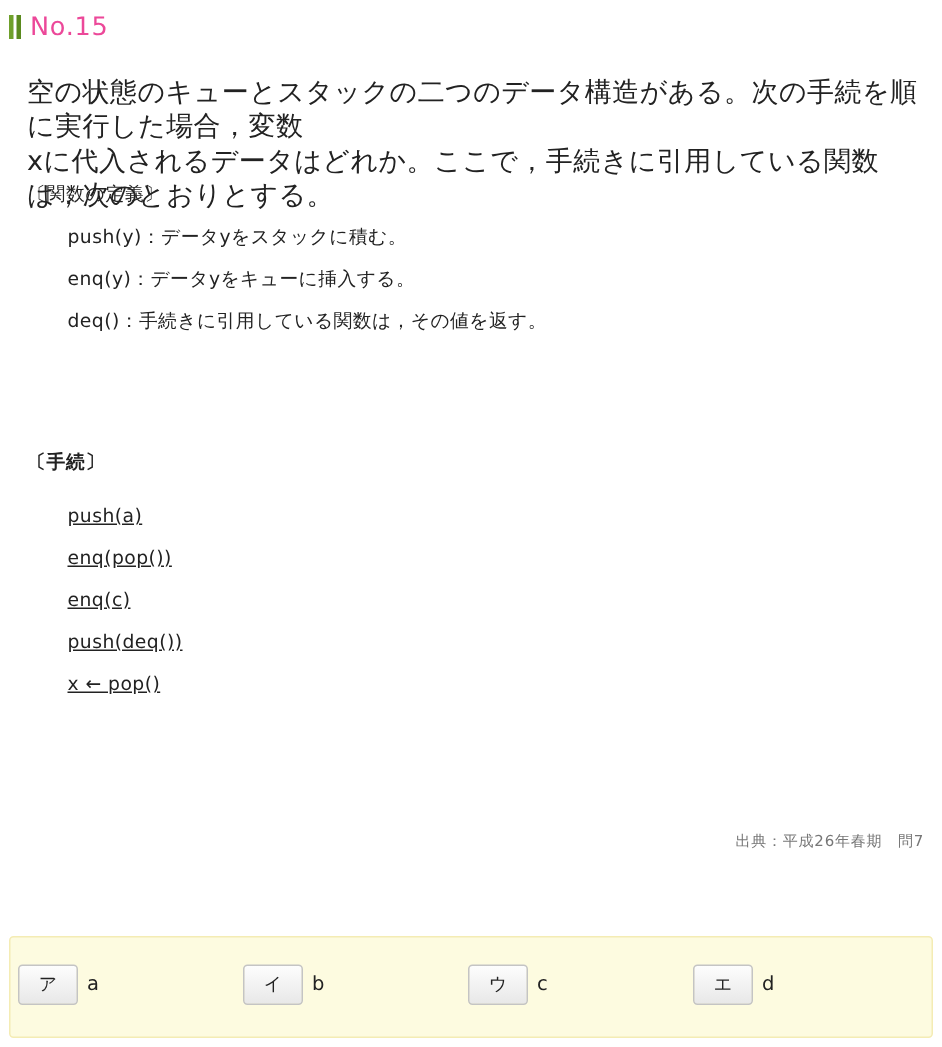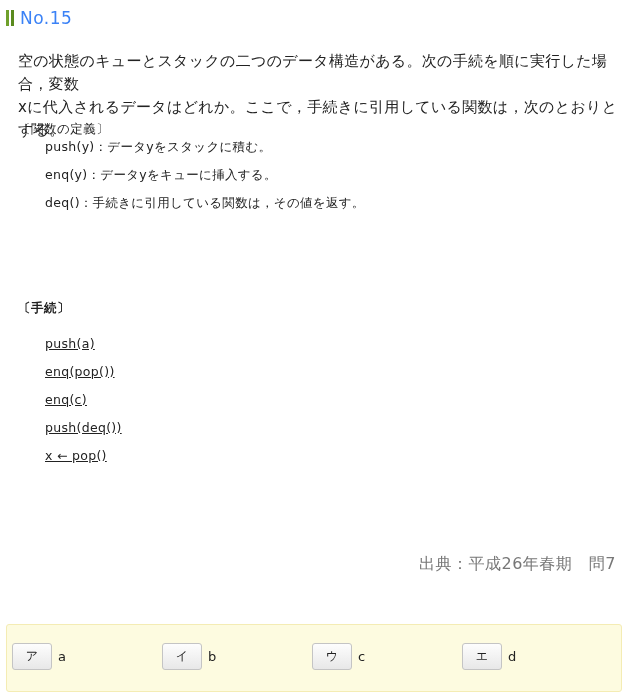--- a/index.html
+++ b/index.html
@@ -9,39 +9,39 @@
     color: #222222;
   }
   .header {
     position: absolute; left: 6px; top: 8px; height: 20px;
     display: flex; align-items: center;
   }
   .bar { display: inline-block; width: 3px; height: 16px; margin-right: 2px; }
   .bar.b1 { background: #6fa02b; }
   .bar.b2 { background: #5a8a1e; margin-right: 6px; }
   .title {
-    font-size: 17px; color: #3b82f6; letter-spacing: 0.5px;
+    font-size: 17px; color: #ec4899; letter-spacing: 0.5px;
     font-family: "DejaVu Sans", sans-serif;
   }
   .intro {
     position: absolute; left: 18px; top: 50px; width: 600px;
-    font-size: 15px; line-height: 23px; letter-spacing: 0.3px;
+    font-size: 18px; line-height: 23px; letter-spacing: 0.3px;
   }
   .section-label {
     position: absolute; left: 18px; font-size: 12.5px; letter-spacing: 0.5px;
   }
   .defs, .procs {
     position: absolute; left: 45px; margin: 0; padding: 0; list-style: none;
     font-size: 12.5px; letter-spacing: 0.3px;
   }
   .defs li { height: 28px; line-height: 28px; }
   .procs li { height: 28px; line-height: 28px; }
   .source {
     position: absolute; right: 12px; top: 554px;
-    font-size: 16px; color: #777777; letter-spacing: 0.5px;
+    font-size: 10px; color: #777777; letter-spacing: 0.5px;
   }
   .answer-panel {
     position: absolute; left: 6px; top: 624px; width: 614px; height: 66px;
     background: #fdfbe0; border: 1px solid #f4ecb4; border-radius: 3px;
   }
   .choice {
     position: absolute; top: 18px; display: flex; align-items: center;
   }
   .choice-btn {
     width: 40px; height: 27px; box-sizing: border-box;
@@ -60,21 +60,21 @@
   <span class="bar b2"></span>
   <span class="title">No.15</span>
 </div>
 
 <div class="intro">
   <div>空の状態のキューとスタックの二つのデータ構造がある。次の手続を順に実行した場合，変数</div>
   <div>xに代入されるデータはどれか。ここで，手続きに引用している関数は，次のとおりとする。</div>
 </div>
 
 <div class="section-label" style="top:121px;">〔関数の定義〕</div>
-<ul class="defs" style="top:133px;">
+<ul class="defs" style="top:144px;">
   <li>push(y)：データyをスタックに積む。</li>
   <li>enq(y)：データyをキューに挿入する。</li>
   <li>deq()：手続きに引用している関数は，その値を返す。</li>
 </ul>
 
 <div class="section-label" style="top:300px;font-weight:bold;">〔手続〕</div>
 <ul class="procs" style="top:330px;text-decoration:underline;">
   <li>push(a)</li>
   <li>enq(pop())</li>
   <li>enq(c)</li>

